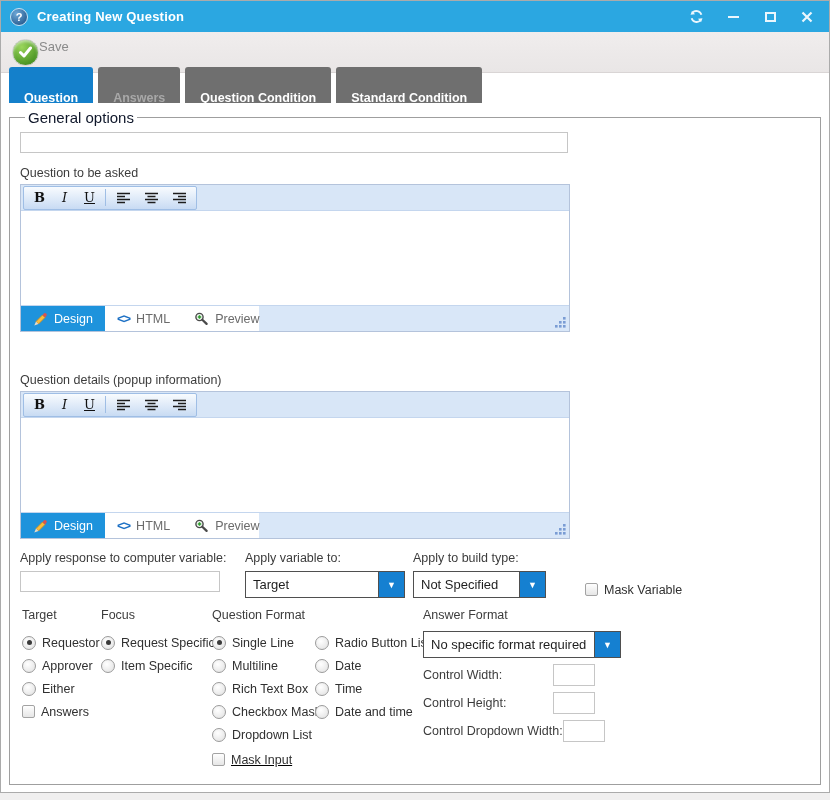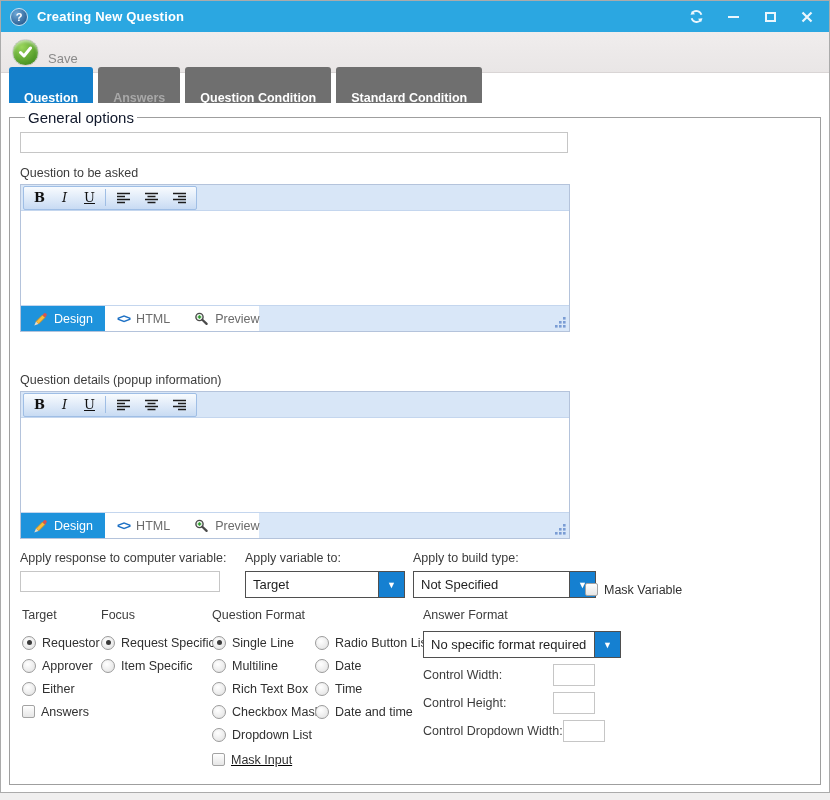--- a/index.html
+++ b/index.html
@@ -13,21 +13,21 @@
     border:1px solid #C9E2F3; color:#fff; font-size:11px; font-weight:bold;
     display:flex; align-items:center; justify-content:center; }
   .win-title { color:#fff; font-weight:bold; font-size:13px; margin-left:9px; letter-spacing:.2px; }
   .titlebar-controls { margin-left:auto; display:flex; align-items:center; gap:21px; margin-right:5px; }
   .tb-btn { display:flex; align-items:center; justify-content:center; width:16px; height:16px; cursor:pointer; }
   .min-glyph { width:11px; height:2px; background:#EAF6FD; }
   .max-glyph { width:11px; height:10px; border:2px solid #EAF6FD; }
 
   
   .toolbar { height:41px; background:linear-gradient(#F0EDED,#E9E6E6); border-bottom:1px solid #D9D5D5; display:flex; align-items:center; padding-left:11px; }
-  .save-btn { display:flex; align-items:flex-end; gap:9px; cursor:pointer; }
+  .save-btn { display:flex; align-items:flex-start; cursor:pointer; }
   .save-icon { width:27px; height:27px; border-radius:50%;
     background:radial-gradient(circle at 35% 28%, #9AD65A, #2E7D10);
     border:1px solid #CFCFCF; box-shadow: inset 0 2px 3px rgba(255,255,255,.55);
     display:flex; align-items:center; justify-content:center; }
   .save-label { color:#8A8A8A; font-size:13px; }
 
   
   .tabbar { height:30px; display:flex; align-items:flex-end; gap:5px; padding-left:8px; background:#fff; }
   .tab { height:34px; line-height:26px; padding:18px 15px; font-size:12.5px; font-weight:bold;
     border-radius:3px 3px 0 0; background:#6F6F6F; color:#fff; cursor:pointer;margin-top:8px; }
@@ -66,21 +66,21 @@
   
   .var-row { display:flex; margin-top:12px; }
   .var-col { display:flex; flex-direction:column; }
   .var-col .field-label { margin-bottom:6px; }
   .var-c1 { width:225px; }
   .cv-input { width:200px; }
   .var-c2 { width:168px; }
   .var-c3 { width:162px; }
   .dropdown { display:flex; height:27px; border:1px solid #4F4F4F; background:#fff; cursor:pointer; }
   .dd-c2 { width:160px; }
-  .dd-c3 { width:183px; }
+  .dd-c3 { width:133px; }
   .dd-af { width:198px; }
   .dd-value { flex:1; font-size:13px; color:#1E1E1E; display:flex; align-items:center; padding-left:7px; overflow:hidden; white-space:nowrap; }
   .dd-btn { width:26px; background:#1580D1; border-left:1px solid #4F4F4F; color:#fff; font-size:9px;
     display:flex; align-items:center; justify-content:center; }
   .inline-check { display:flex; align-items:center; margin-left:10px; margin-top:30px;text-align:center; }
 
   .checkbox { width:13px; height:13px; border:1px solid #A3A3A3; border-radius:2px; background:linear-gradient(#FEFEFE,#E6E6E6); flex:0 0 auto; cursor:pointer; }
   .radio { width:14px; height:14px; border:1px solid #9B9B9B; border-radius:50%; background:radial-gradient(circle at 40% 35%, #FFFFFF, #DFDFDF); flex:0 0 auto; position:relative; cursor:pointer; }
   .radio.checked::after { content:""; position:absolute; left:3.5px; top:3.5px; width:5px; height:5px; border-radius:50%; background:#3A3A3A; }
   .opt-label { font-size:12.5px; color:#303030; margin-left:6px; white-space:nowrap; }

